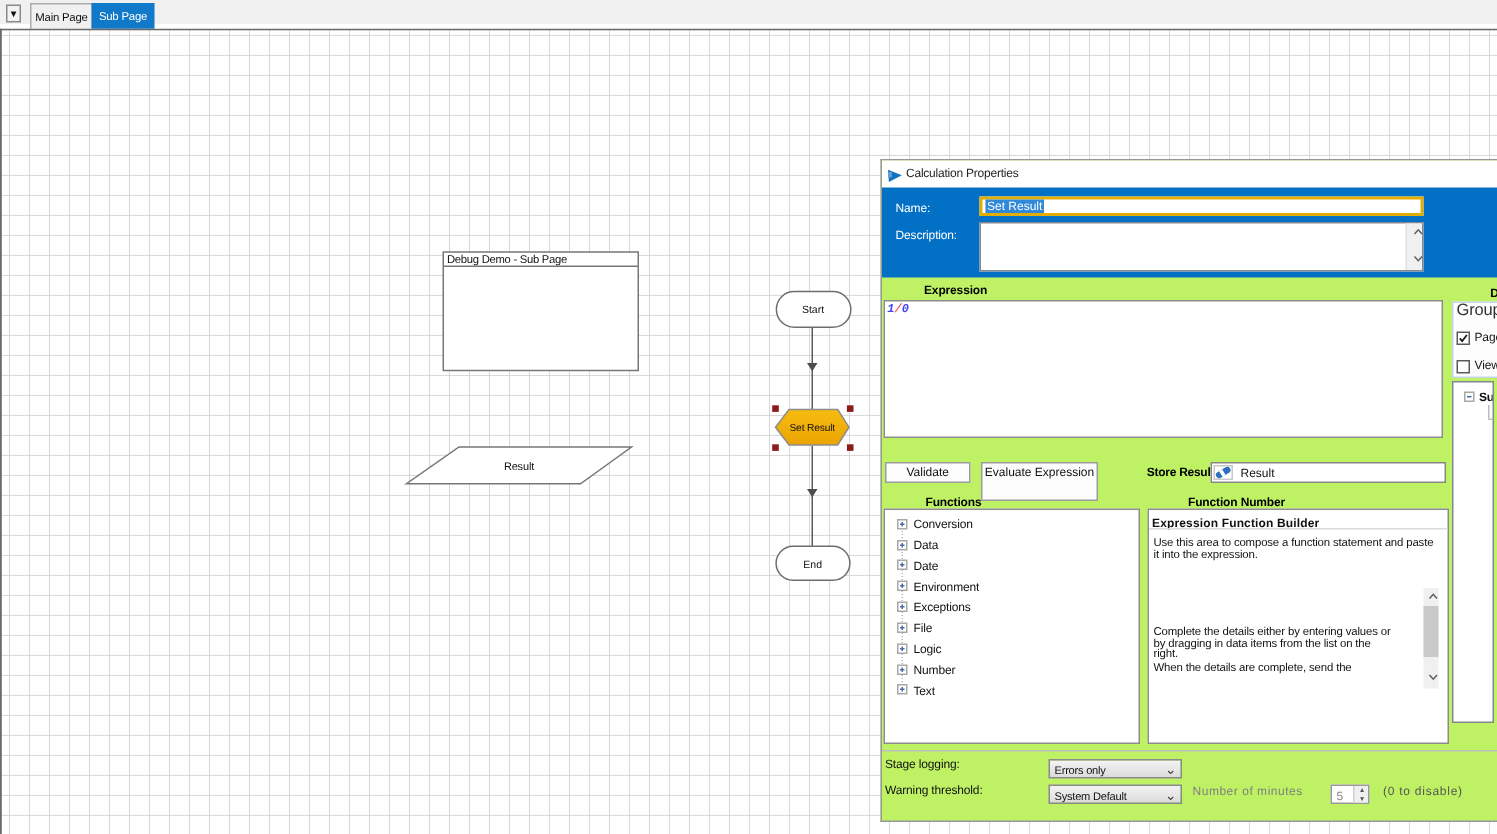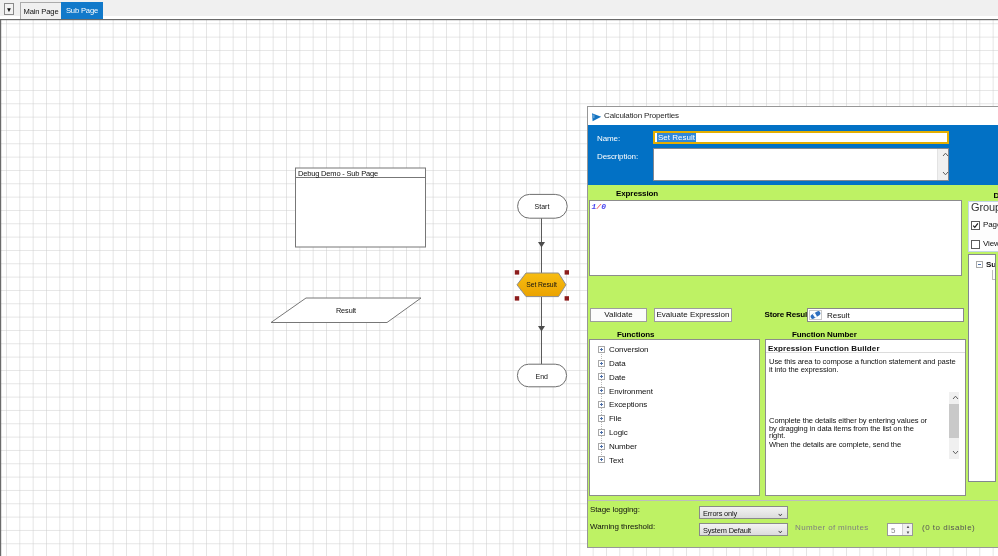--- a/index.html
+++ b/index.html
@@ -17,21 +17,21 @@
 #dtitle span{position:absolute;left:16px;top:4px;font-size:8px;color:#1f1f1f;letter-spacing:-0.15px;}
 #bluebar{position:absolute;left:0;top:18px;width:100%;height:60px;background:#0271c5;}
 .wlab{position:absolute;color:#fff;font-size:8px;letter-spacing:-0.1px;white-space:nowrap;}
 #nameinp{position:absolute;left:65px;top:24px;width:296px;height:13px;background:#fff;border:2px solid #e4ae00;}
 #nameinp span{position:absolute;left:2px;top:0px;background:#3088d9;color:#fff;font-size:8px;line-height:9px;padding:0 1px;}
 #descinp{position:absolute;left:65px;top:41px;width:296px;height:33px;background:#fff;border:1px solid #828790;}
 #descsb{position:absolute;right:0;top:0;width:11px;height:31px;background:#f0f0f0;border-left:1px solid #e3e3e3;}
 .sbarr{position:absolute;left:0;width:11px;font-size:5px;color:#606060;text-align:center;line-height:6px;}
 .blab{position:absolute;font-size:8px;font-weight:bold;color:#000;letter-spacing:-0.1px;white-space:nowrap;padding-left:26px;}
 .box{position:absolute;background:#fff;border:1px solid #8c8c8c;}
-#expr{left:1px;top:93px;width:373px;height:76px;font-style:italic;}
+#expr{left:1px;top:93px;width:373px;height:92px;font-style:italic;}
 #expr span{position:absolute;left:1.5px;top:0.5px;font-family:"Liberation Mono",monospace;font-size:8px;font-weight:bold;}
 .btn{position:absolute;background:#fcfcfc;border:1px solid #9d9d9d;font-size:8px;text-align:center;color:#111;}
 #resfld{position:absolute;left:219px;top:201px;width:157px;height:14px;background:#fff;border:1px solid #888;}
 #resico{position:absolute;left:1px;top:1px;width:13px;height:10px;background:#fff;border:1px solid #c8c8c8;}
 #resfld>span{position:absolute;left:19px;top:2px;font-size:8px;color:#111;}
 #fnbox{left:1px;top:232px;width:171px;height:157px;}
 #fdbox{left:177px;top:232px;width:201px;height:157px;}
 .titem{position:absolute;left:19px;font-size:8px;color:#111;letter-spacing:-0.1px;white-space:nowrap;}
 .pbox{position:absolute;left:8px;width:7px;height:7px;border:1px solid #a8a8a8;background:#fff;}
 .pbox i{position:absolute;left:1px;top:2px;width:3px;height:1px;background:#4b6ea9;}
@@ -125,21 +125,21 @@
     </div>
   </div>
 
   <div id="sep"></div>
   <div class="blab" style="left:2px;top:82px;">Expression</div>
   <div class="box" id="expr">
       <span><font color="#4a44f0">1</font><font color="#ef5060">/</font><font color="#4a44f0">0</font></span>
     </div>
 
   <div class="btn" style="left:2px;top:201px;width:57px;height:14px;line-height:12px;">Validate</div>
-  <div class="btn" style="left:66px;top:201px;width:78px;height:14px;line-height:12px;">Evaluate Expression</div>
+  <div class="btn" style="left:66px;top:201px;width:78px;height:26px;line-height:12px;">Evaluate Expression</div>
   <div class="blab" style="left:150.5px;top:202.5px;letter-spacing:-0.18px;">Store Result In</div>
   <div id="resfld">
     <div id="resico">
       <svg width="11" height="8" viewBox="0 0 11 8" style="position:absolute;left:0px;top:0px;">
         <g transform="rotate(-32 5.5 4)">
           <rect x="0.2" y="1.8" width="10.6" height="4.4" rx="2.1" fill="#2e6fbf"></rect>
           <rect x="3.6" y="1.8" width="2.4" height="4.4" fill="#fff"></rect>
         </g>
       </svg>
     </div>

